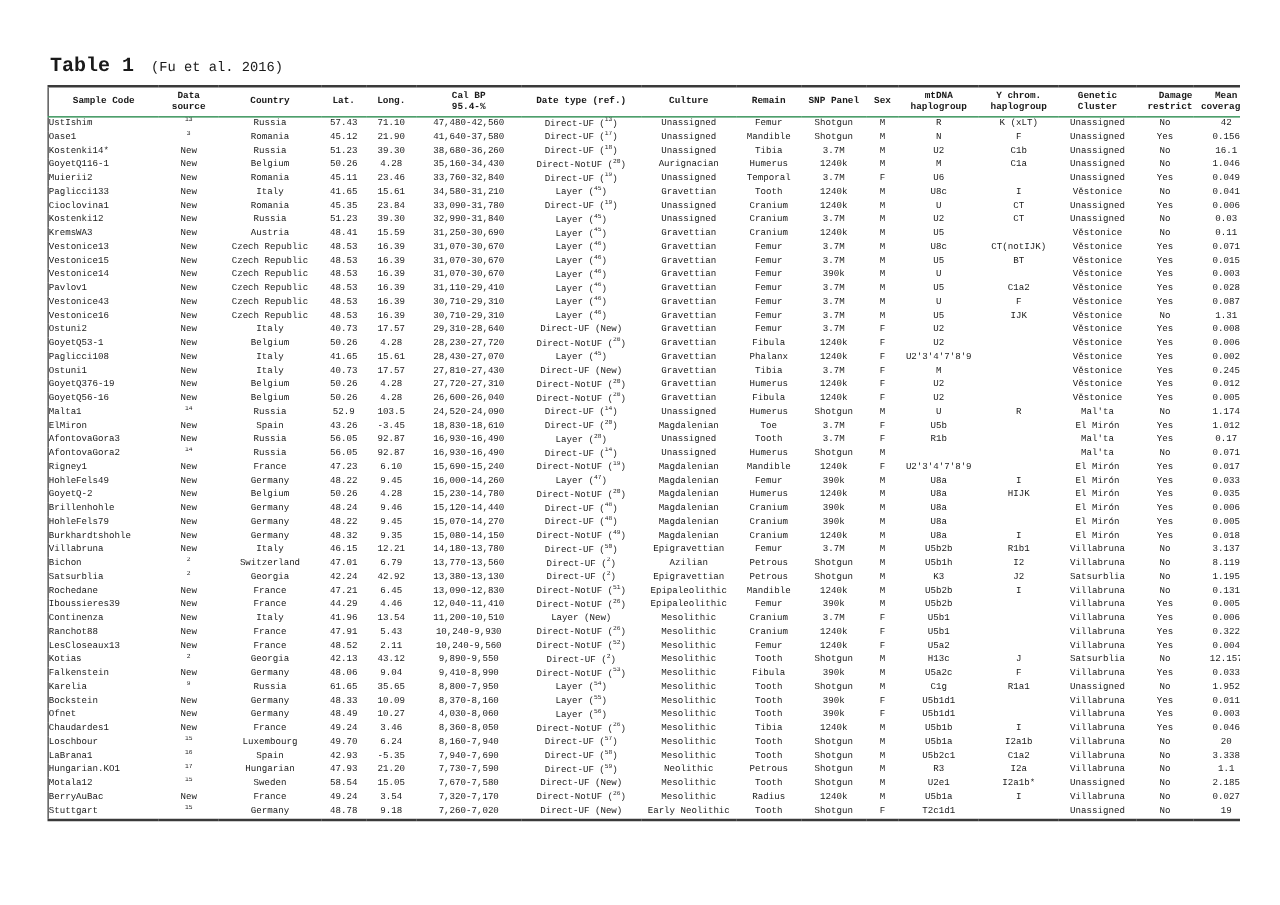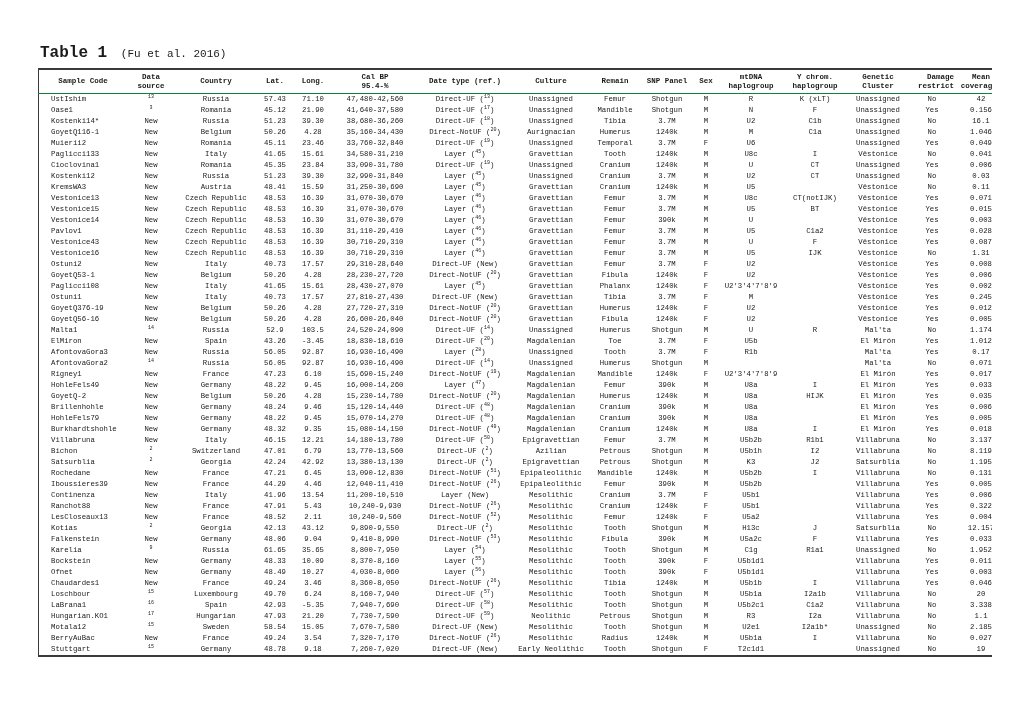--- a/index.html
+++ b/index.html
@@ -7,21 +7,21 @@
           font-family:Liberation Mono, monospace;color:#1a1a1a;}
   .title-block{position:absolute;left:40px;top:44px;}
   .title-main{font-weight:bold;font-size:16px;display:inline;}
   .title-sub{font-size:11px;display:inline;margin-left:4px;}
   table.data{position:absolute;left:38px;top:68px;width:957px;border-collapse:collapse;
              table-layout:fixed;border:1px solid #3a3a3a;border-bottom:2px solid #3a3a3a;border-top:2px solid #3a3a3a;}
   table.data thead td{font-weight:bold;font-size:7.5px;text-align:center;vertical-align:middle;
              padding:3px 1px;border-bottom:1px solid #15803d;white-space:pre-line;line-height:1.15;}
   table.data tbody td{font-size:7.3px;text-align:center;vertical-align:middle;padding:0px 1px;
              height:11px;line-height:1.05;overflow:hidden;white-space:nowrap;}
-  table.data tbody td.c0{text-align:left;padding-left:12px;}
+  table.data tbody td.c0{text-align:left;padding-left:0;}
   sup{font-size:5px;line-height:0;}
 </style>
 </head>
 <body>
 
 <div class="canvas">
   <div class="title-block">
     <span class="title-main">Table 1</span>
     <span class="title-sub">(Fu et al. 2016)</span>
   </div>

